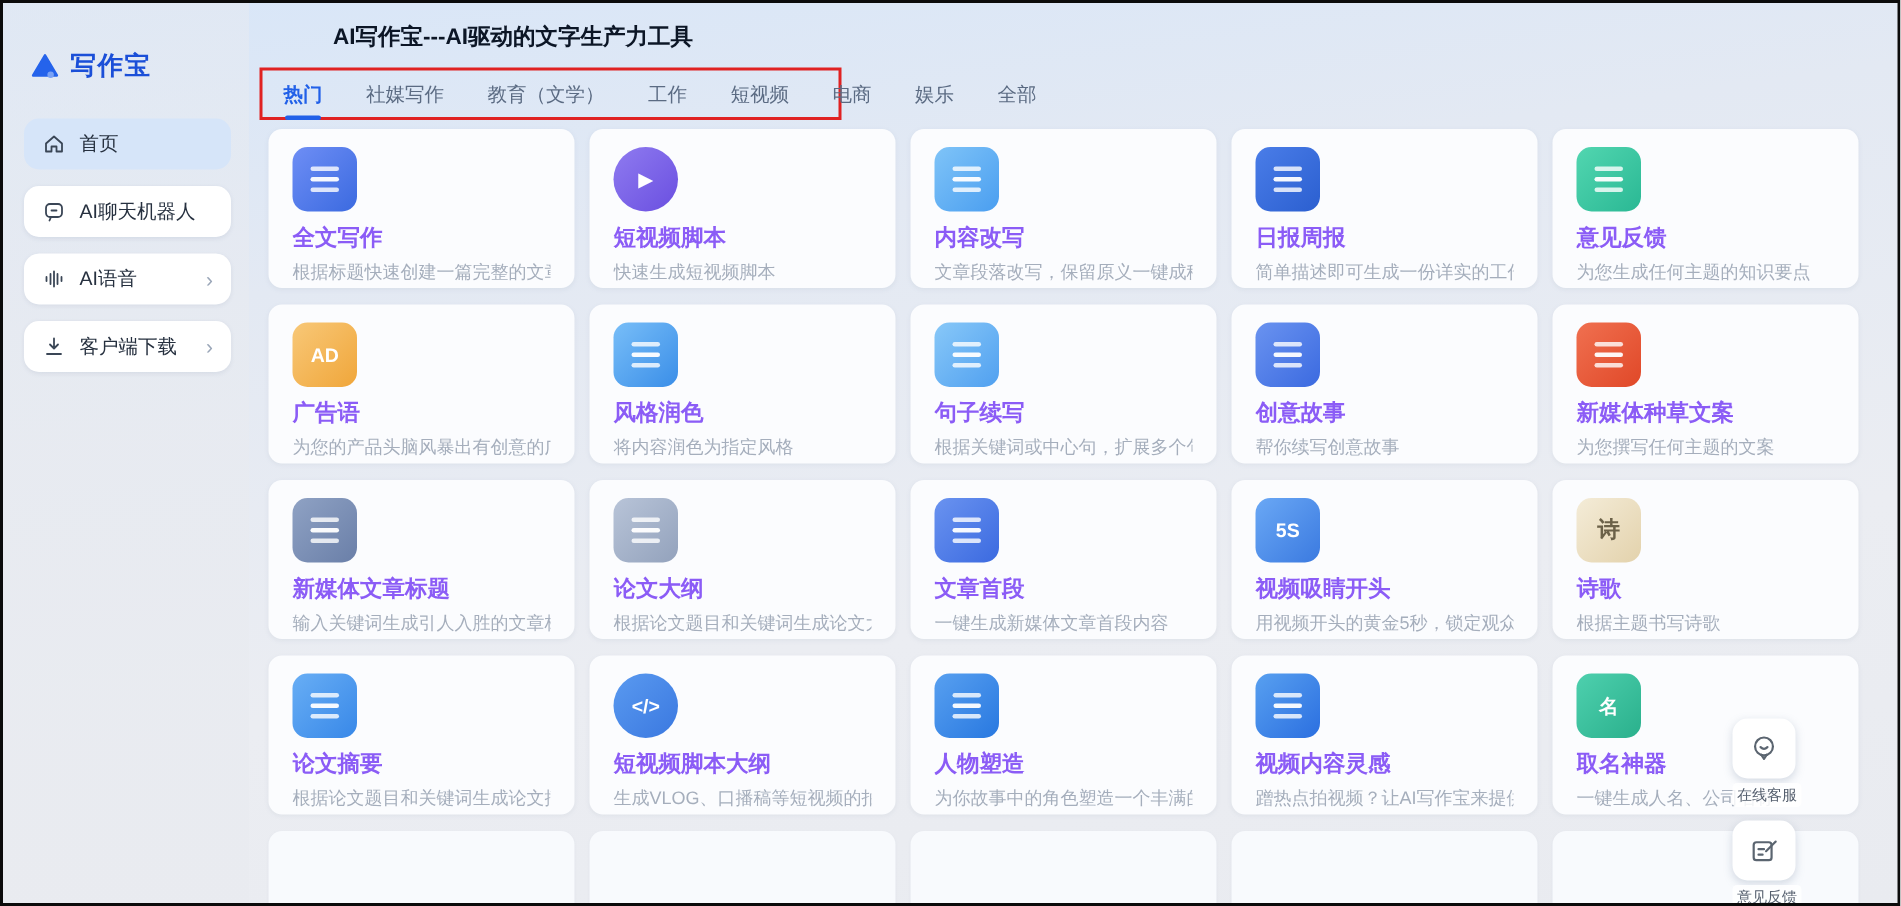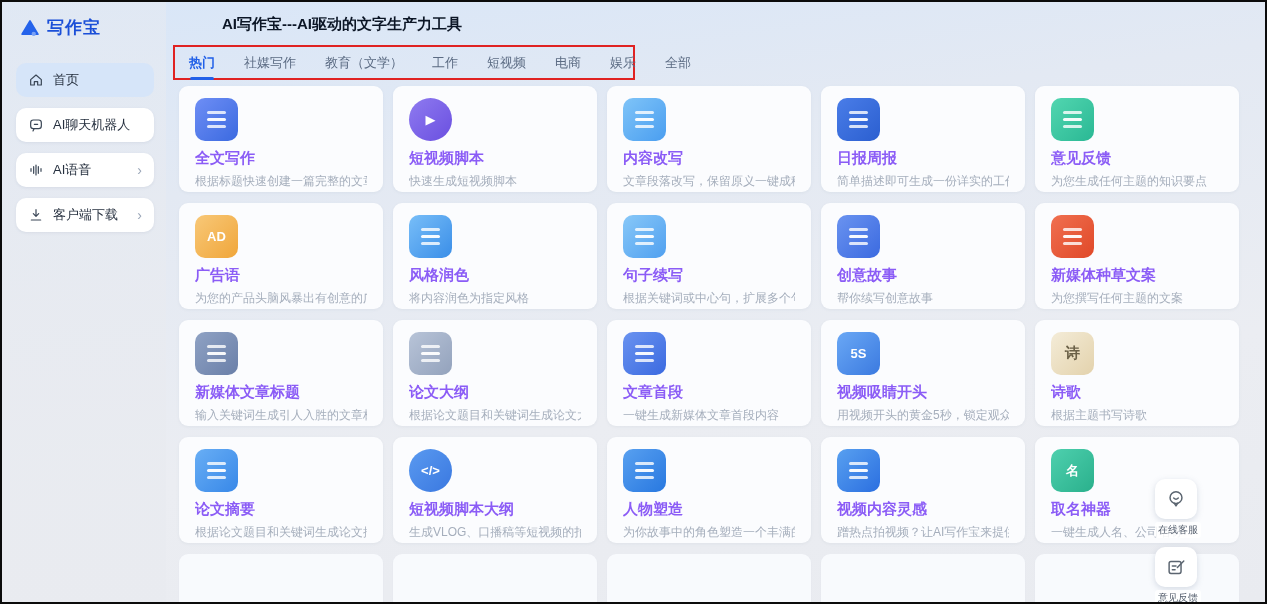--- a/index.html
+++ b/index.html
@@ -5,34 +5,34 @@
   * { margin:0; padding:0; box-sizing:border-box; }
   html,body { width:1267px; height:604px; font-family:"Liberation Sans","DejaVu Sans",sans-serif; }
   .app{
     position:relative; width:1267px; height:604px;
     border:2px solid #0b0b0b; overflow:hidden;
     background:linear-gradient(172deg,#d8e6f8 0%,#e3e9f3 28%,#ebedf2 65%,#e9ebf0 100%);
   }
   
   .sidebar{ position:absolute; left:0; top:0; bottom:0; width:164px;
     background:linear-gradient(180deg,rgba(230,234,241,.55),rgba(233,235,240,.95)); }
-  .logo{ display:flex; align-items:center; gap:7px; padding:14px 0 0 18px; }
+  .logo{ display:flex; align-items:center; gap:7px; padding:14px 0 0 18px;margin-top:16px; }
   .logo svg{ width:20px; height:20px; }
   .logo-text{ font-size:17px; font-weight:800; color:#1b4fd8; letter-spacing:1px; }
   .menu{ margin:24px 12px 0 14px; }
   .menu-item{ display:flex; align-items:center; gap:9px; height:34px; padding:0 12px;
     background:#ffffff; border-radius:10px; margin-bottom:11px; font-size:13px; color:#26303f;
     box-shadow:0 1px 3px rgba(120,135,160,.14); cursor:pointer; }
   .menu-item.active{ background:#d6e5f9; box-shadow:none; }
   .menu-item .mi-icon{ display:flex; width:16px; height:16px; }
   .menu-item .mi-icon svg{ width:16px; height:16px; }
   .menu-item .chev{ margin-left:auto; color:#9aa6b8; font-size:14px; line-height:1; }
   
   .page-title{ position:absolute; left:180px; top:13px; font-size:15px; font-weight:800; color:#0c1626;margin-left:40px; }
-  .tabbar{ position:absolute; left:171px; top:43px; width:462px; height:35px;
+  .tabbar{ position:absolute; left:171px; top:43px; width:388px; height:35px;
     border:2px solid #e02222; display:flex; align-items:center; padding:0 14px; }
   .tab{ position:relative; font-size:13px; color:#5b6b83; margin-right:29px; cursor:pointer; white-space:nowrap; }
   .tab.active{ color:#2160e8; font-weight:700; }
   .tab.active::after{ content:""; position:absolute; left:1px; right:1px; bottom:-8px; height:3px;
     border-radius:2px; background:#2160e8; }
   
   .grid{ position:absolute; left:177px; top:84px; width:1060px;
     display:grid; grid-template-columns:repeat(5,1fr); gap:11px 10px; }
   .card{ height:106px; background:#fbfcfe; border-radius:9px; padding:12px 16px 0;
     box-shadow:0 1px 3px rgba(130,145,170,.10); cursor:pointer; overflow:hidden; }

